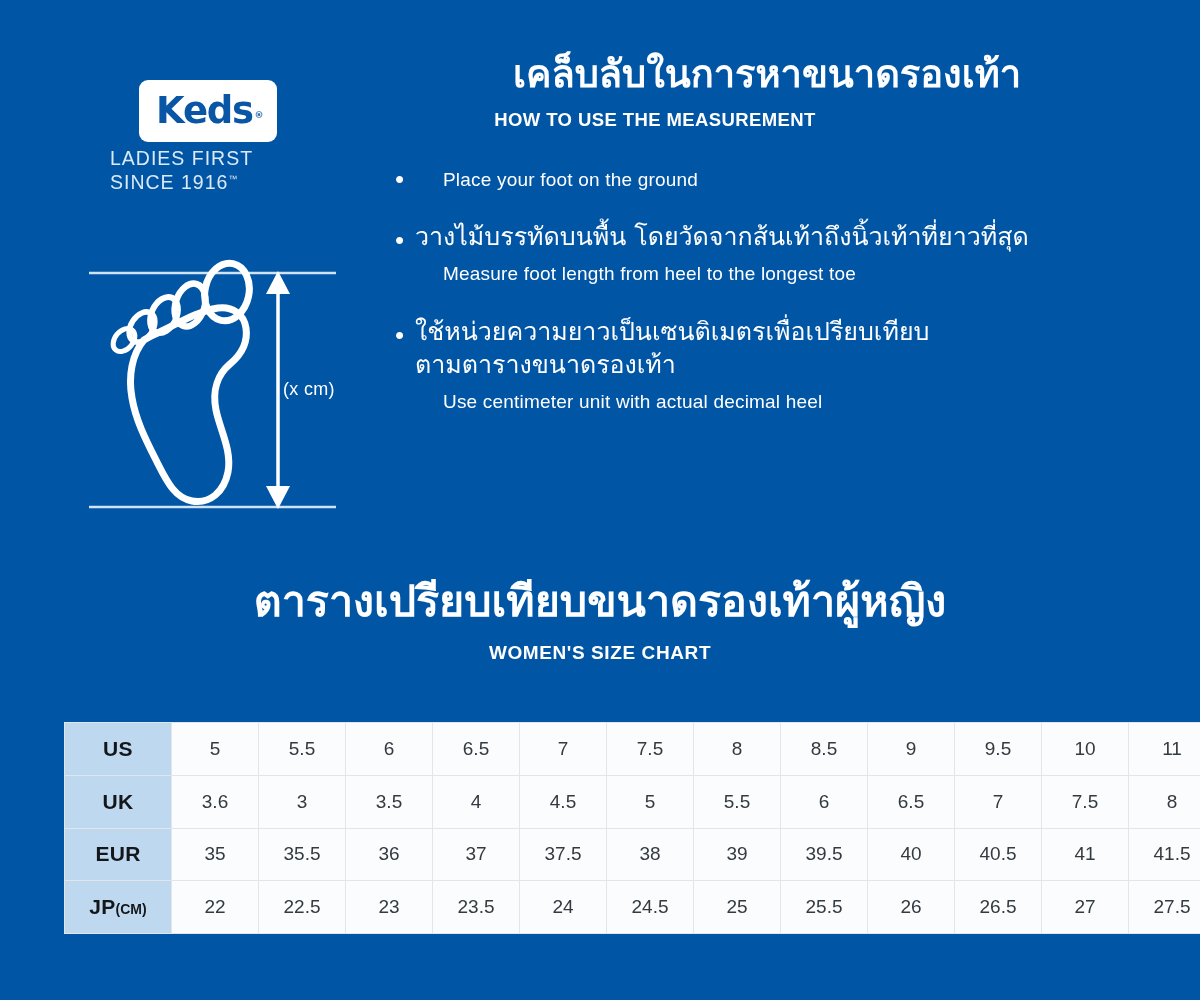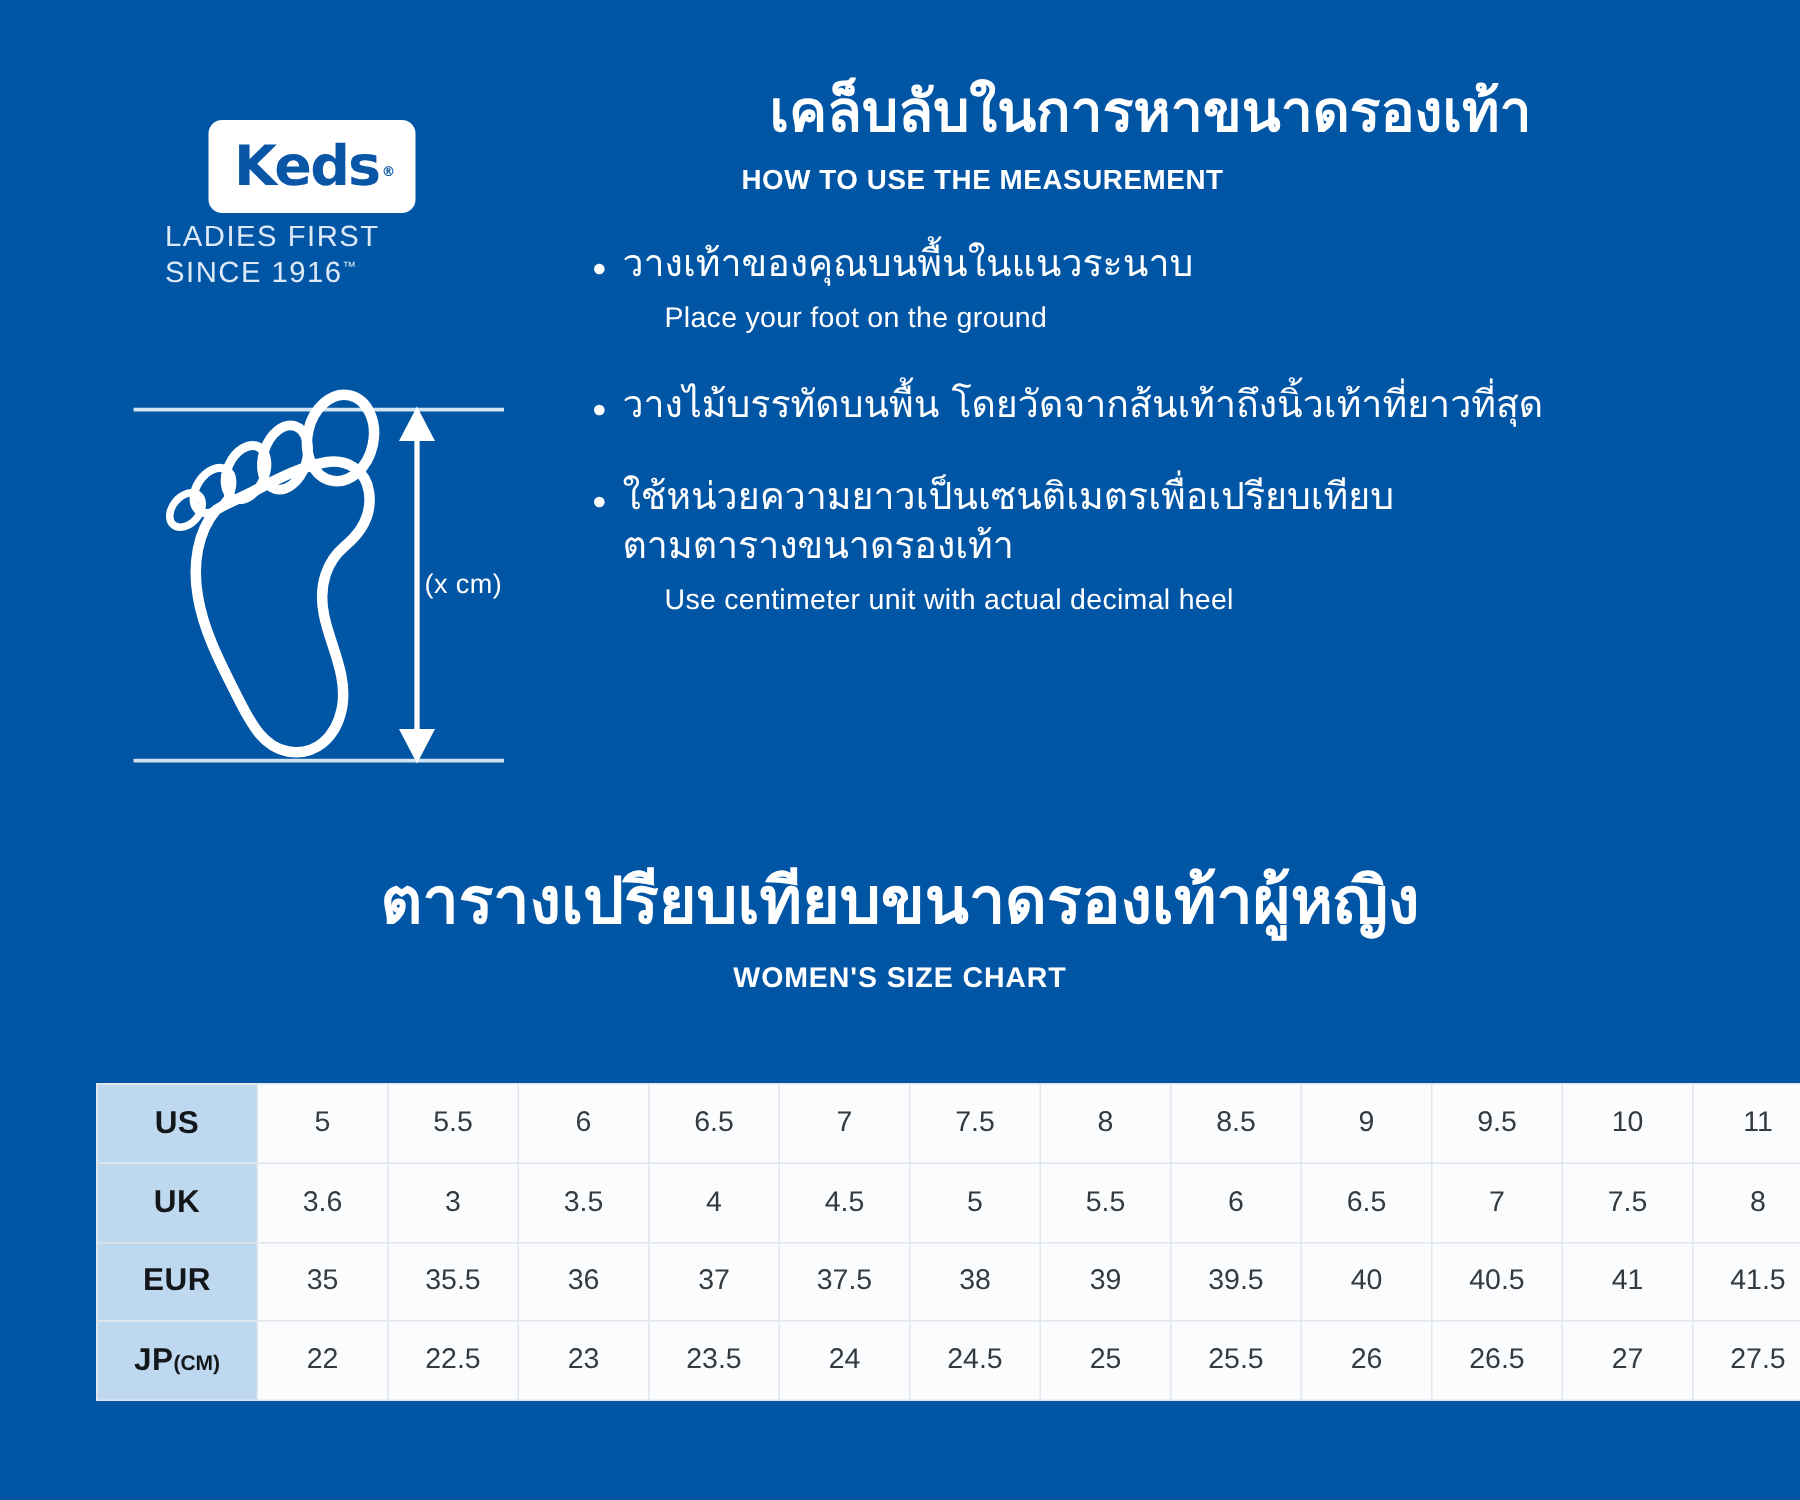--- a/index.html
+++ b/index.html
@@ -261,29 +261,29 @@
 </div>
 <div id="x-cm-label">(x cm)</div>
 
 <div id="instructions">
   <h1 id="thai-title">เคล็บลับในการหาขนาดรองเท้า</h1>
   <h2 id="eng-subtitle">HOW TO USE THE MEASUREMENT</h2>
 
   <div class="bullet-row">
     <span class="bullet-dot">•</span>
     <div class="bullet-body">
-      <p class="bullet-thai">วางเท้าของคุณบนพื้นในแนวระนาบ</p>
       <p class="bullet-eng">Place your foot on the ground</p>
     </div>
   </div>
 
   <div class="bullet-row">
     <span class="bullet-dot">•</span>
     <div class="bullet-body">
       <p class="bullet-thai">วางไม้บรรทัดบนพื้น โดยวัดจากส้นเท้าถึงนิ้วเท้าที่ยาวที่สุด</p>
+      <p class="bullet-eng">Measure foot length from heel to the longest toe</p>
     </div>
   </div>
 
   <div class="bullet-row">
     <span class="bullet-dot">•</span>
     <div class="bullet-body">
       <p class="bullet-thai" style="white-space:pre-line;">ใช้หน่วยความยาวเป็นเซนติเมตรเพื่อเปรียบเทียบ
 ตามตารางขนาดรองเท้า</p>
       <p class="bullet-eng">Use centimeter unit with actual decimal heel</p>
     </div>

